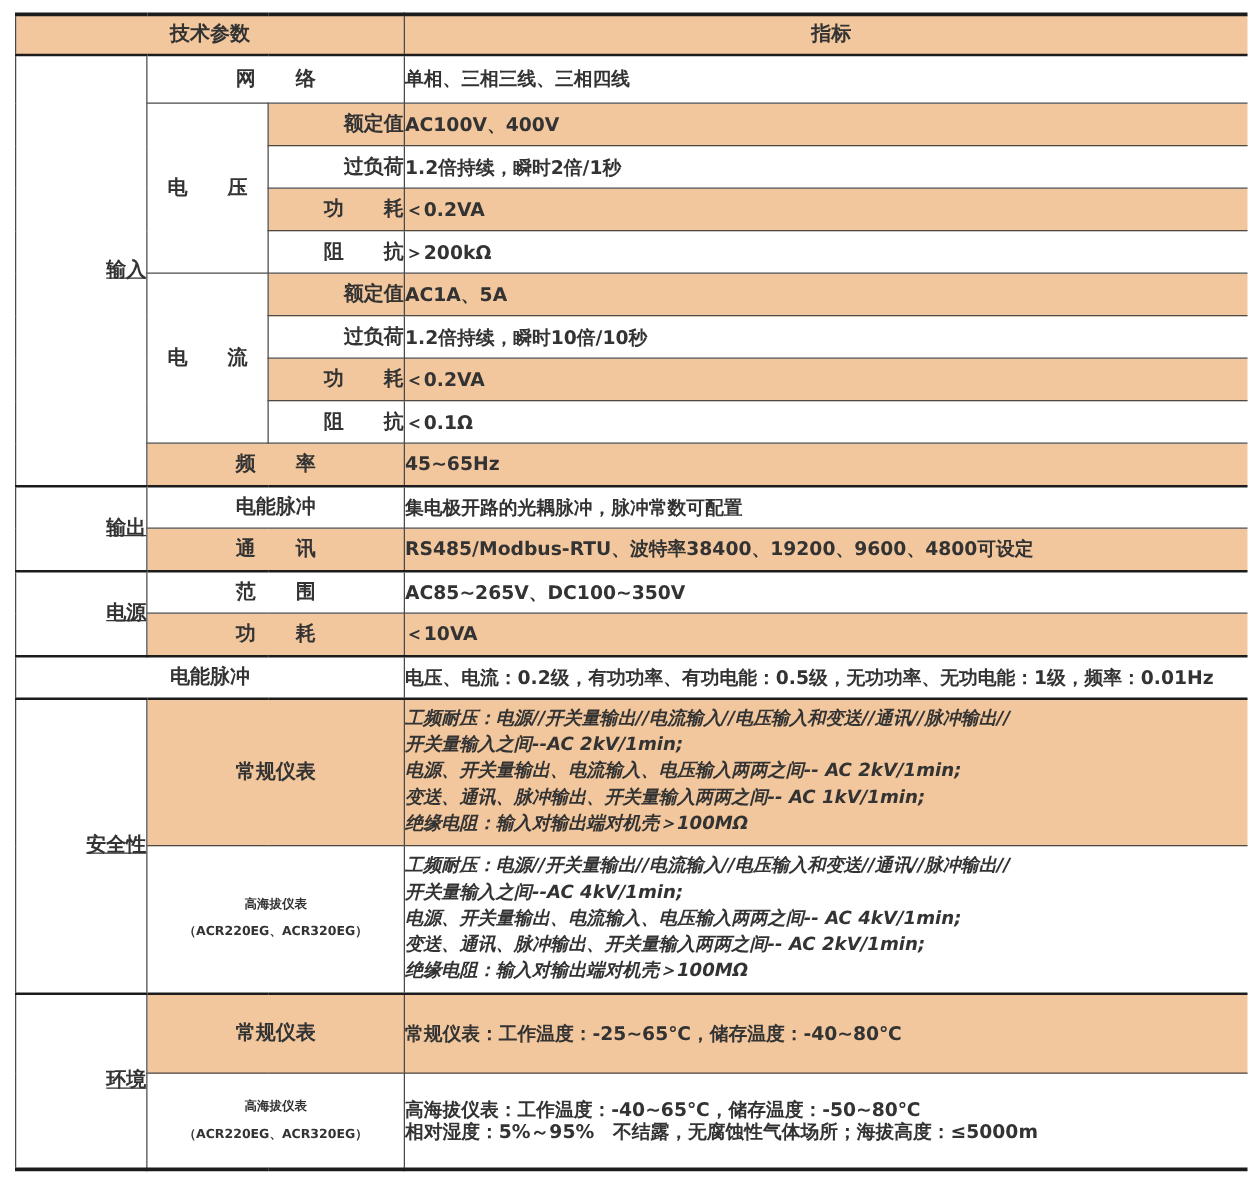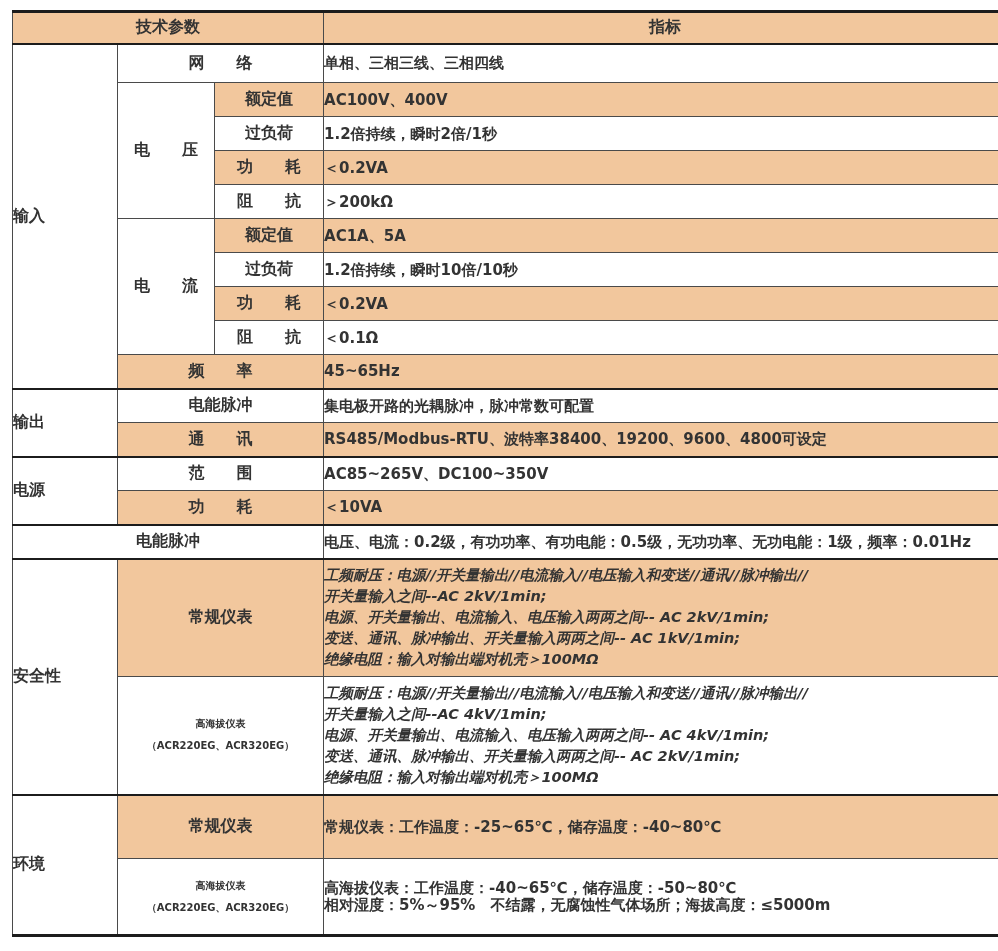--- a/index.html
+++ b/index.html
@@ -30,23 +30,23 @@
   }
   tr{height:34px;}
   tr.r32{height:32px;}
   tr.r39{height:39px;}
   tr.r119{height:118px;}
   tr.r65{height:64px;}
   tr.r78{height:77px;}
   tr.sec > td{border-top:2px solid var(--border-dark);}
   td.peach{background:var(--peach);}
   td.hdr{text-align:center;font-size:16px;}
-  td.group{text-align:left;font-size:16px;}
+  td.group{text-align:right;font-size:16px;text-decoration:underline;}
   td.lbl{text-align:center;font-size:16px;}
-  td.sub{text-align:center;font-size:16px;}
+  td.sub{text-align:right;font-size:16px;}
   td.val{text-align:left;padding:2px 10px 2px 30px;font-size:15px;line-height:20px;}
   td.multi{font-size:14.5px;line-height:21px;padding-left:32px;font-style:italic;}
   td.lbl2{text-align:center;font-size:10px;line-height:22px;}
 </style>
 </head>
 <body>
 
 <div class="wrap">
   <table class="spec">
     <colgroup>

